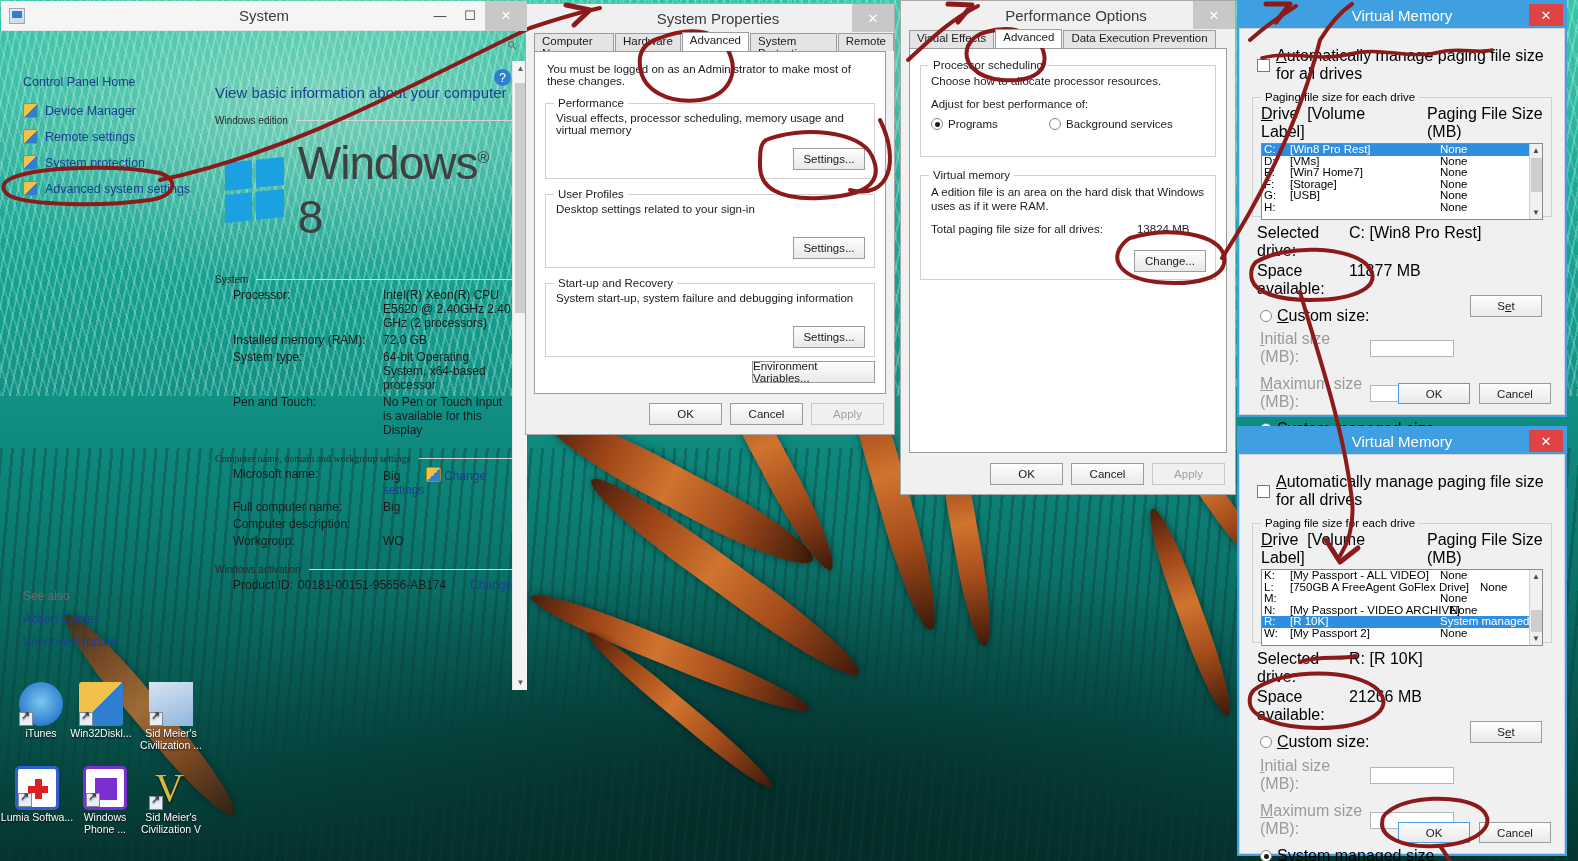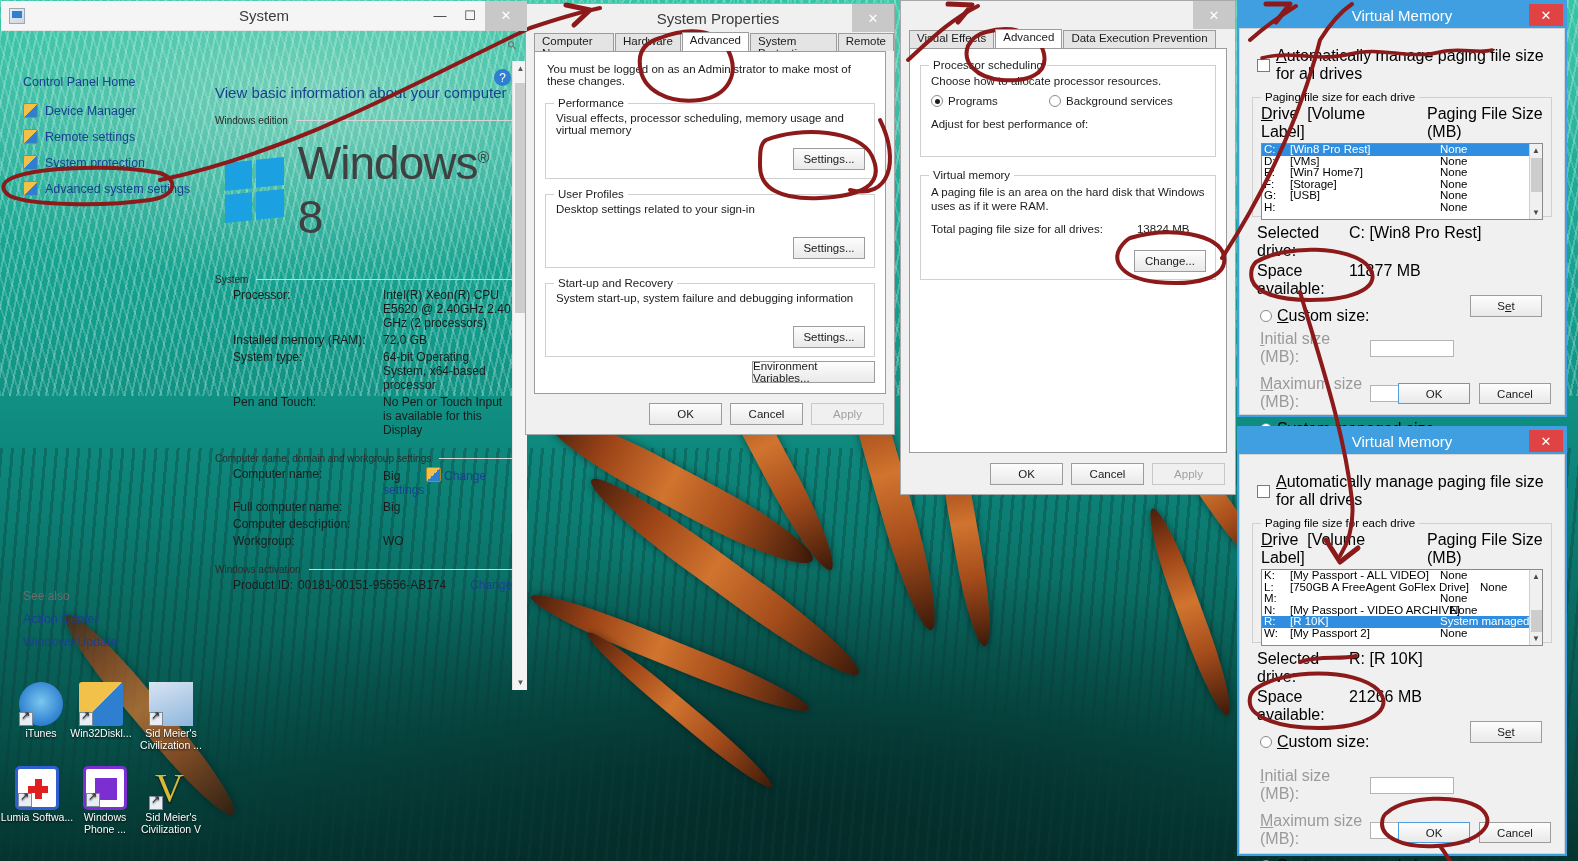--- a/index.html
+++ b/index.html
@@ -356,26 +356,26 @@
       </div>
       <div class="kv">
         <span class="k">System type:</span>
         <span class="v">64-bit Operating System, x64-based processor</span>
       </div>
       <div class="kv">
         <span class="k">Pen and Touch:</span>
         <span class="v">No Pen or Touch Input is available for this Display</span>
       </div>
 
-      <div class="grp" style="margin-top:16px;">
+      <div class="grp" style="margin-top:16px;font-family:Liberation Serif, serif;">
         <span>Computer name, domain and workgroup settings</span>
         <span class="ln"></span>
       </div>
       <div class="kv">
-        <span class="k">Computer name:</span>
+        <span class="k">Microsoft name:</span>
         <span class="v">
           <span>Big</span>
           <span class="shield" style="display:inline-block;vertical-align:-2px;margin-left:22px;"></span>
           <a href="#">Change settings</a>
         </span>
       </div>
       <div class="kv">
         <span class="k">Full computer name:</span>
         <span class="v">Big</span>
       </div>
@@ -444,47 +444,48 @@
   </div>
   <div style="position:absolute;right:10px;bottom:9px;display:flex;gap:8px;">
     <div class="btn" style="width:73px;height:22px;">OK</div>
     <div class="btn" style="width:73px;height:22px;">Cancel</div>
     <div class="btn dis" style="width:73px;height:22px;">Apply</div>
   </div>
 </div>
 
 <div class="dlg" id="perfopts" style="left:900px;top:0px;width:336px;height:495px;">
   <div class="dtbar">
+    <div class="t">Performance Options</div>
     <div class="x">✕</div>
   </div>
   <div class="tabstrip">
     <div class="tab">Visual Effects</div>
     <div class="tab sel">Advanced</div>
     <div class="tab">Data Execution Prevention</div>
   </div>
   <div class="tabpage" style="height:405px;">
     <div class="gbox" style="margin:16px 10px 0 10px;height:92px;">
       <span class="lg">Processor scheduling</span>
       <div style="padding:9px 10px 0 10px;">Choose how to allocate processor resources.</div>
+      <div style="padding:11px 10px 0 10px;">Adjust for best performance of:</div>
       <div style="display:flex;padding:8px 10px 0 10px;">
         <div class="rad on" style="width:118px;">
           <span class="c"></span>
           <span>Programs</span>
         </div>
         <div class="rad">
           <span class="c"></span>
           <span>Background services</span>
         </div>
       </div>
-      <div style="padding:11px 10px 0 10px;">Adjust for best performance of:</div>
     </div>
 
     <div class="gbox" style="margin:18px 10px 0 10px;height:105px;">
       <span class="lg">Virtual memory</span>
-      <div style="padding:9px 10px 0 10px;line-height:14px;">A paging file is an area on the hard disk that Windows uses as if it were RAM.</div>
+      <div style="padding:9px 10px 0 10px;line-height:14px;">A edition file is an area on the hard disk that Windows uses as if it were RAM.</div>
       <div style="display:flex;padding:10px 10px 0 10px;">
         <span>Total paging file size for all drives:</span>
         <span style="margin-left:34px;">13824 MB</span>
       </div>
       <div class="btn" style="position:absolute;right:9px;bottom:7px;width:72px;height:22px;">Change...</div>
     </div>
   </div>
   <div style="position:absolute;right:10px;bottom:9px;display:flex;gap:8px;">
     <div class="btn" style="width:73px;height:22px;">OK</div>
     <div class="btn" style="width:73px;height:22px;">Cancel</div>
@@ -662,21 +663,21 @@
 
     <div style="display:flex;padding:7px 0 0 17px;">
       <span style="width:92px;">Selected drive:</span>
       <span>R:  [R 10K]</span>
     </div>
     <div style="display:flex;padding:2px 0 0 17px;">
       <span style="width:92px;">Space available:</span>
       <span>21266 MB</span>
     </div>
 
-    <div class="rad" style="margin:9px 0 16px 20px;">
+    <div class="rad" style="margin:9px 0 6px 20px;">
       <span class="c"></span>
       <span><span class="u">C</span>ustom size:</span>
     </div>
     <div style="display:flex;align-items:center;margin:5px 0 0 20px;">
       <span class="dim" style="width:110px;"><span class="u">I</span>nitial size (MB):</span>
       <span class="inp" style="width:84px;"></span>
     </div>
     <div style="display:flex;align-items:center;margin:9px 0 0 20px;">
       <span class="dim" style="width:110px;"><span class="u">M</span>aximum size (MB):</span>
       <span class="inp" style="width:84px;"></span>

